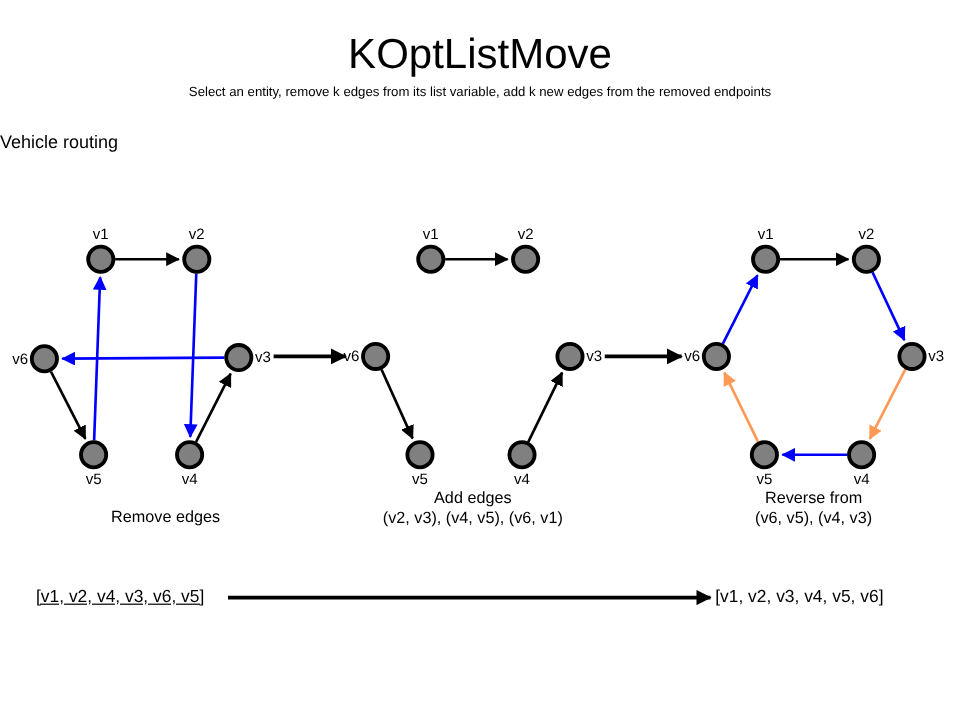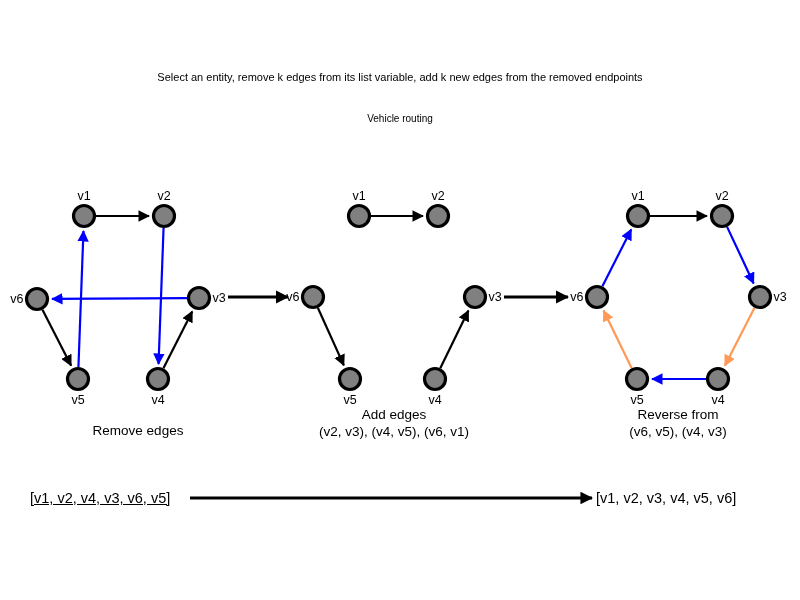--- a/index.html
+++ b/index.html
@@ -37,22 +37,21 @@
     width: 800px;
     text-align: center;
     font-size: 11px;
     line-height: 18px;
   }
   .section-label {
     position: absolute;
     left: 0;
     top: 110px;
     width: 800px;
-    text-align: center;
-    font-size: 10px;
+    font-size: 15px;
     line-height: 18px;
   }
   .caption {
     position: absolute;
     text-align: center;
     font-size: 13.5px;
     line-height: 17px;
     white-space: nowrap;
   }
   .caption .cap-line1 { display: block; }
@@ -85,20 +84,21 @@
   }
   .edge { fill: none; stroke-width: 2.2; }
   .flow-arrow { fill: none; stroke: #000000; stroke-width: 3.2; }
   .bottom-arrow { fill: none; stroke: #000000; stroke-width: 3.0; }
 </style>
 </head>
 <body>
 
 <div id="root">
 
+  <div class="title">KOptListMove</div>
   <div class="subtitle">Select an entity, remove k edges from its list variable, add k new edges from the removed endpoints</div>
   <div class="section-label">Vehicle routing</div>
 
   <svg class="graph-layer" id="graph-layer" viewBox="0 0 800 600" xmlns="http://www.w3.org/2000/svg">
       <defs>
         <marker id="ah0" viewBox="0 0 10 10" refX="9.2" refY="5" markerWidth="5.2" markerHeight="5.2" orient="auto-start-reverse">
           <path d="M 0 0 L 10 5 L 0 10 z" fill="#000000"></path>
         </marker>
         <marker id="ah1" viewBox="0 0 10 10" refX="9.2" refY="5" markerWidth="5.2" markerHeight="5.2" orient="auto-start-reverse">
           <path d="M 0 0 L 10 5 L 0 10 z" fill="#0000ff"></path>

